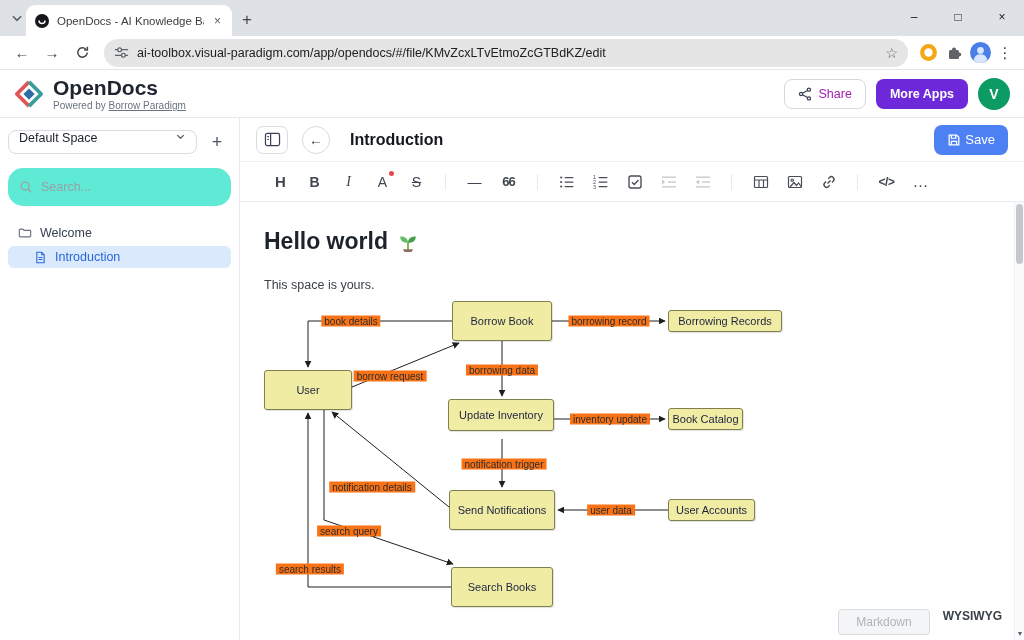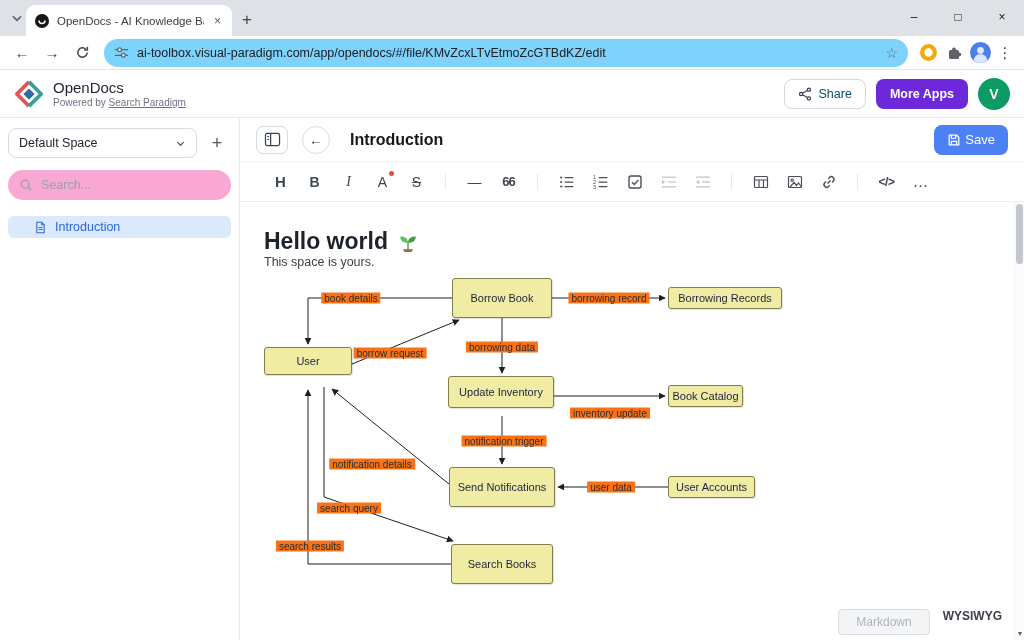--- a/index.html
+++ b/index.html
@@ -13,44 +13,44 @@
   .tab-favicon { width:16px; height:16px; flex:0 0 16px; }
   .tab-title { font-size:11.5px; color:#3c4043; white-space:nowrap; overflow:hidden; flex:1; }
   .tab-close { color:#5f6368; font-size:12px; padding:0 3px; cursor:default; }
   .newtab { margin:0 0 8px 10px; color:#44474a; font-size:17px; line-height:1; }
   .win-controls { position:absolute; right:0; top:0; display:flex; height:34px; }
   .win-btn { width:44px; display:flex; align-items:center; justify-content:center; color:#202124; font-size:12px; }
 
   
   .navbar { height:34px; background:#fff; border-bottom:1px solid #e3e5e8; display:flex; align-items:center; padding:0 8px; gap:2px; }
   .nav-icon { width:28px; height:28px; border-radius:50%; display:flex; align-items:center; justify-content:center; color:#44474b; font-size:15px; }
-  .addressbar { flex:1; height:28px; background:#7dd3fc; border-radius:14px; display:flex; align-items:center; padding:0 10px; gap:8px; margin:0 6px; min-width:0; }
+  .addressbar { flex:1; height:28px; background:#e5e5e5; border-radius:14px; display:flex; align-items:center; padding:0 10px; gap:8px; margin:0 6px; min-width:0; }
   .addr-url { flex:1; font-size:12.5px; color:#202124; white-space:nowrap; overflow:hidden; }
   .addr-star { color:#5f6368; font-size:14px; }
   .ext-icon { width:24px; height:24px; display:flex; align-items:center; justify-content:center; }
   .kebab { width:22px; text-align:center; color:#44474b; font-size:15px; }
 
   
   .app-header { height:48px; background:#fff; border-bottom:1px solid #e8eaed; display:flex; align-items:center; padding:0 14px; }
   .brand-logo { width:30px; height:30px; margin-right:9px; }
-  .brand-name { font-size:15px; font-weight:normal; color:#1f2430; line-height:1.15; }
+  .brand-name { font-size:21px; font-weight:bold; color:#1f2430; line-height:1.15; }
   .brand-sub { font-size:10px; color:#6b7280; }
   .brand-sub a { color:#6b7280; }
   .header-actions { margin-left:auto; display:flex; align-items:center; gap:10px; }
-  .share-btn { border:1px solid #d4d8dd; background:#fff; border-radius:8px; height:30px; padding:0 13px; font-size:12.5px; color:#0c4a6e; display:flex; gap:7px; align-items:center; }
+  .share-btn { border:1px solid #d4d8dd; background:#fff; border-radius:8px; height:30px; padding:0 13px; font-size:12.5px; color:#a21caf; display:flex; gap:7px; align-items:center; }
   .more-apps-btn { background:#6d28d9; color:#fff; border:none; border-radius:8px; height:30px; padding:0 14px; font-size:12.5px; font-weight:bold; }
   .header-avatar { width:32px; height:32px; border-radius:50%; background:#0c9b63; color:#fff; font-weight:bold; font-size:14px; display:flex; align-items:center; justify-content:center; }
 
   
   .app-body { display:flex; height:522px; }
   .sidebar { width:240px; flex:0 0 240px; border-right:1px solid #e8eaed; background:#fff; padding:10px 8px; }
   .space-row { display:flex; align-items:center; gap:6px; }
-  .space-select { flex:1; border:1px solid #d8dbe0; border-radius:8px; height:30px; display:flex; align-items:center; justify-content:space-between; padding:0 10px; font-size:12.5px; color:#202631; }
+  .space-select { flex:1; border:1px solid #d8dbe0; border-radius:8px; height:24px; display:flex; justify-content:space-between; padding:0 10px; font-size:12.5px; color:#202631; }
   .add-btn { width:28px; height:28px; display:flex; align-items:center; justify-content:center; color:#4b5563; font-size:18px; }
-  .search-box { margin-top:12px; background:#f9a8d4; border-radius:15px; height:30px; display:flex; align-items:center; gap:8px; padding:0 11px; }
+  .search-box { margin-top:12px; background:#5eead4; border-radius:15px; height:38px; display:flex; align-items:center; gap:8px; padding:0 11px; }
   .search-box input { border:none; outline:none; background:transparent; font-size:12.5px; color:#3c4043; width:100%; font-family:inherit; }
   .search-box input::placeholder { color:#9aa0a6; }
   .tree { margin-top:16px; }
   .tree-row { display:flex; align-items:center; gap:8px; height:22px; padding:0 10px; font-size:12.5px; color:#374151; border-radius:6px; }
   .tree-row.doc { margin-top:2px; padding-left:26px; background:#dbe9fd; color:#2868d8; }
 
   .main { flex:1; display:flex; flex-direction:column; min-width:0; }
   .doc-topbar { height:44px; display:flex; align-items:center; padding:0 16px; gap:14px; border-bottom:1px solid #f1f2f4; }
   .panel-btn { width:32px; height:28px; border:1px solid #d8dbe0; border-radius:7px; display:flex; align-items:center; justify-content:center; background:#fff; }
   .back-btn { width:28px; height:28px; border:1px solid #d8dbe0; border-radius:50%; display:flex; align-items:center; justify-content:center; color:#374151; font-size:14px; background:#fff; }
@@ -64,21 +64,21 @@
   .g-bold { font-weight:bold; }
   .g-italic { font-style:italic; font-family:"Liberation Serif",serif; }
   .g-strike { text-decoration:line-through; }
   .g-quote { font-weight:bold; font-size:13px; letter-spacing:-1px; }
   .g-code { font-size:12px; font-weight:bold; letter-spacing:-0.5px; }
   .color-dot { position:absolute; top:4px; right:3px; width:5px; height:5px; border-radius:50%; background:#e5484d; }
 
   .content { position:relative; flex:1; padding:26px 24px 0 24px; background:#fff; overflow:hidden; }
   .doc-heading { display:flex; align-items:center; gap:9px; font-size:23px; font-weight:bold; color:#1d222b; }
   .doc-heading svg { width:22px; height:22px; }
-  .doc-paragraph { font-size:12.5px; color:#3b4148; }
+  .doc-paragraph { margin-top:23px; font-size:12.5px; color:#3b4148; }
 
   
   .diagram { position:relative; margin-top:6px; width:530px; height:318px; }
   .diagram svg.edges { position:absolute; left:0; top:0; }
   .dnode { position:absolute; background:#f1eca4; border:1px solid #80804e; border-radius:3px; display:flex; align-items:center; justify-content:center; font-size:11px; color:#1c2340; box-shadow:1px 1px 1px rgba(0,0,0,0.12); }
   .dlabel { position:absolute; transform:translate(-50%,-50%); background:#f97316; padding:0 3px; font-size:10px; color:#2c2c2c; white-space:nowrap; }
 
   
   .mode-switch { position:absolute; right:20px; bottom:5px; display:flex; gap:13px; }
   .mode-md { background:#f4f5f6; border:1px solid #d8dbdf; border-radius:4px; color:#aeb4ba; font-size:12px; padding:5px 17px; }
@@ -163,21 +163,21 @@
       <svg viewBox="0 0 32 32">
           <path d="M16 3L3 16l13 13" fill="none" stroke="#e25555" stroke-width="4" stroke-linejoin="round"></path>
           <path d="M16 3l13 13-13 13" fill="none" stroke="#3a9e9a" stroke-width="4" stroke-linejoin="round"></path>
           <path d="M16 10l-6 6 6 6 6-6z" fill="#2e6da4"></path>
         </svg>
     </span>
     <div>
       <div class="brand-name">OpenDocs</div>
       <div class="brand-sub">
         <span>Powered by</span>
-        <a href="#" style="text-decoration:underline">Search Paradigm</a>
+        <a href="#" style="text-decoration:underline">Borrow Paradigm</a>
       </div>
     </div>
     <div class="header-actions">
       <button class="share-btn">
         <span style="display:flex">
           <svg width="14" height="14" viewBox="0 0 16 16" fill="none" stroke="#374151" stroke-width="1.4">
               <circle cx="12.5" cy="3" r="1.8"></circle>
               <circle cx="3.5" cy="8" r="1.8"></circle>
               <circle cx="12.5" cy="13" r="1.8"></circle>
               <path d="M5.1 7.1l5.8-3.2M5.1 8.9l5.8 3.2"></path>
@@ -207,20 +207,28 @@
       <div class="search-box">
         <span style="display:flex">
           <svg width="14" height="14" viewBox="0 0 16 16" fill="none" stroke="#9aa0a6" stroke-width="1.5">
               <circle cx="7" cy="7" r="4.5"></circle>
               <path d="M10.5 10.5L14 14"></path>
             </svg>
         </span>
         <input type="text" placeholder="Search..." style="">
       </div>
       <div class="tree">
+        <div class="tree-row">
+          <span style="display:flex">
+            <svg width="14" height="14" viewBox="0 0 16 16" fill="none" stroke="#6b7280" stroke-width="1.3">
+                <path d="M1.5 4.5a1 1 0 0 1 1-1h3L7 5h6.5a1 1 0 0 1 1 1v5.5a1 1 0 0 1-1 1h-11a1 1 0 0 1-1-1z"></path>
+              </svg>
+          </span>
+          <span>Welcome</span>
+        </div>
         <div class="tree-row doc">
           <span style="display:flex">
             <svg width="13" height="13" viewBox="0 0 16 16" fill="none" stroke="#2868d8" stroke-width="1.3">
                 <path d="M3.5 1.5h6l3 3v10h-9z"></path>
                 <path d="M9.5 1.5v3h3"></path>
                 <path d="M5.5 8h5M5.5 10.5h5"></path>
               </svg>
           </span>
           <span>Introduction</span>
         </div>
@@ -361,32 +369,32 @@
               <path d="M238 141 L238 189" marker-end="url(#arrow)"></path>
               <path d="M185 209 L68 114" marker-end="url(#arrow)"></path>
               <path d="M404 212 L294 212" marker-end="url(#arrow)"></path>
               <path d="M60 112 L60 222 L189 266" marker-end="url(#arrow)"></path>
               <path d="M187 289 L44 289 L44 115" marker-end="url(#arrow)"></path>
             </g>
           </svg>
 
           <div class="dnode" style="left:188px;top:3px;width:100px;height:40px">Borrow Book</div>
           <div class="dnode" style="left:404px;top:12px;width:114px;height:22px">Borrowing Records</div>
-          <div class="dnode" style="left:0px;top:72px;width:88px;height:28px">User</div>
+          <div class="dnode" style="left:0px;top:72px;width:88px;height:40px">User</div>
           <div class="dnode" style="left:184px;top:101px;width:106px;height:32px">Update Inventory</div>
           <div class="dnode" style="left:404px;top:110px;width:75px;height:22px">Book Catalog</div>
           <div class="dnode" style="left:185px;top:192px;width:106px;height:40px">Send Notifications</div>
           <div class="dnode" style="left:404px;top:201px;width:87px;height:22px">User Accounts</div>
           <div class="dnode" style="left:187px;top:269px;width:102px;height:40px">Search Books</div>
 
           <div class="dlabel" style="left:87px;top:23px">book details</div>
           <div class="dlabel" style="left:345px;top:23px">borrowing record</div>
           <div class="dlabel" style="left:126px;top:78px">borrow request</div>
           <div class="dlabel" style="left:238px;top:72px">borrowing data</div>
-          <div class="dlabel" style="left:346px;top:138px">inventory update</div>
+          <div class="dlabel" style="left:346px;top:121px">inventory update</div>
           <div class="dlabel" style="left:240px;top:166px">notification trigger</div>
           <div class="dlabel" style="left:108px;top:189px">notification details</div>
           <div class="dlabel" style="left:347px;top:212px">user data</div>
           <div class="dlabel" style="left:85px;top:233px">search query</div>
           <div class="dlabel" style="left:46px;top:271px">search results</div>
         </div>
 
         <div class="mode-switch">
           <span class="mode-md">Markdown</span>
           <span class="mode-wys">WYSIWYG</span>

